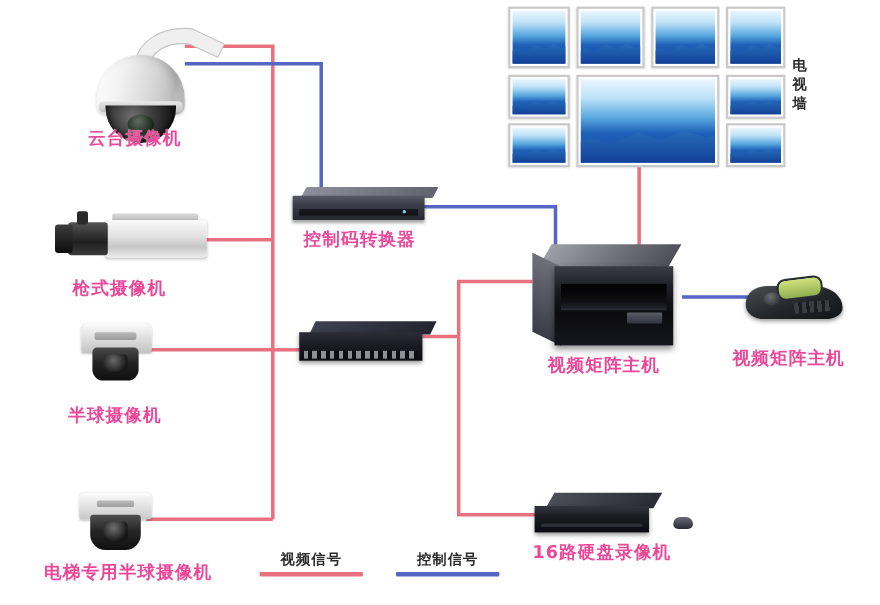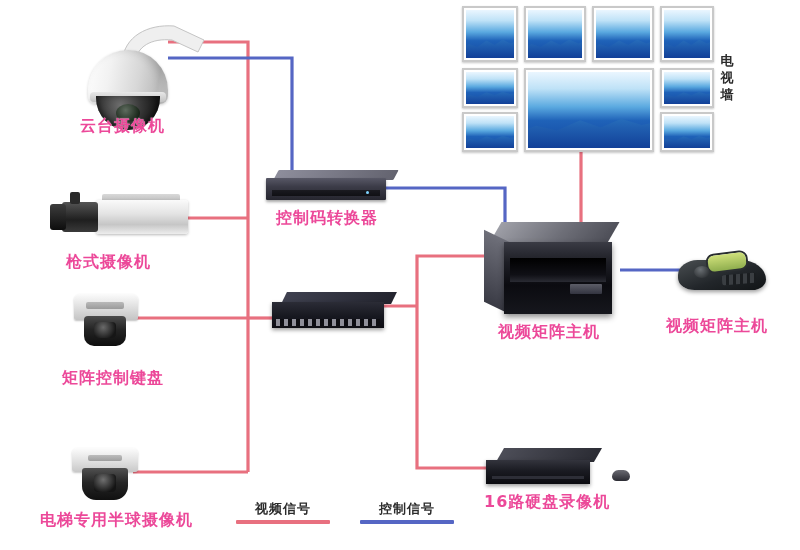--- a/index.html
+++ b/index.html
@@ -308,21 +308,21 @@
     <div class="bx-knob"></div>
   </div>
   <div class="cap" style="left:66px;top:252px;">枪式摄像机</div>
 
   <div class="node" style="left:54px;top:292px;width:110px;height:62px;">
     <div class="dm-base"></div>
     <div class="dm-slot"></div>
     <div class="dm-glass"></div>
     <div class="dm-iris"></div>
   </div>
-  <div class="cap" style="left:62px;top:368px;">矩阵控制键盘</div>
+  <div class="cap" style="left:62px;top:368px;">半球摄像机</div>
 
   <div class="node" style="left:54px;top:446px;width:110px;height:62px;">
     <div class="ed-base"></div>
     <div class="ed-slot"></div>
     <div class="ed-glass"></div>
     <div class="ed-iris"></div>
   </div>
   <div class="cap" style="left:40px;top:510px;font-family:Liberation Mono, monospace;">电梯专用半球摄像机</div>
 
   <div class="node rk" style="left:266px;top:170px;width:132px;height:34px;">

